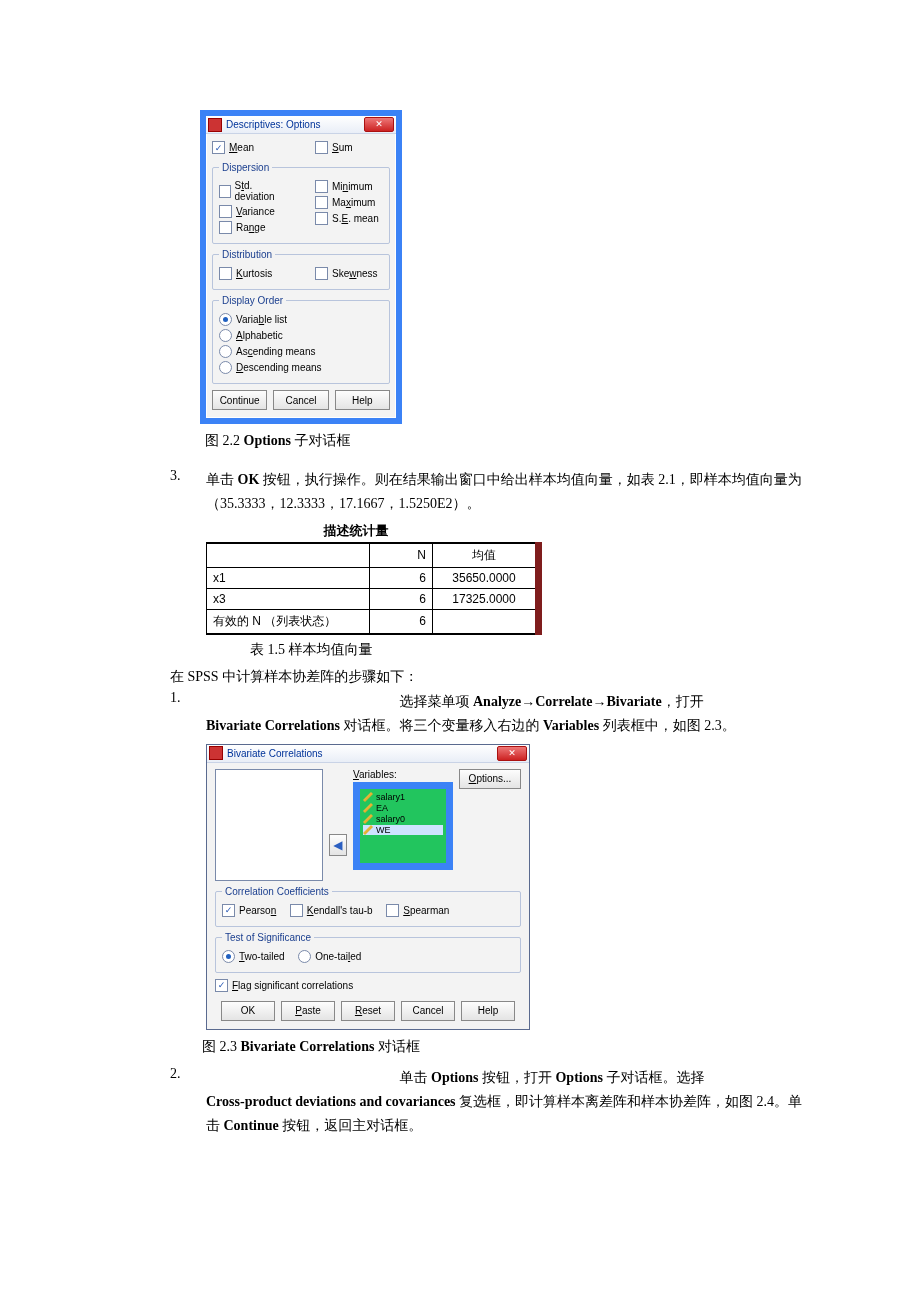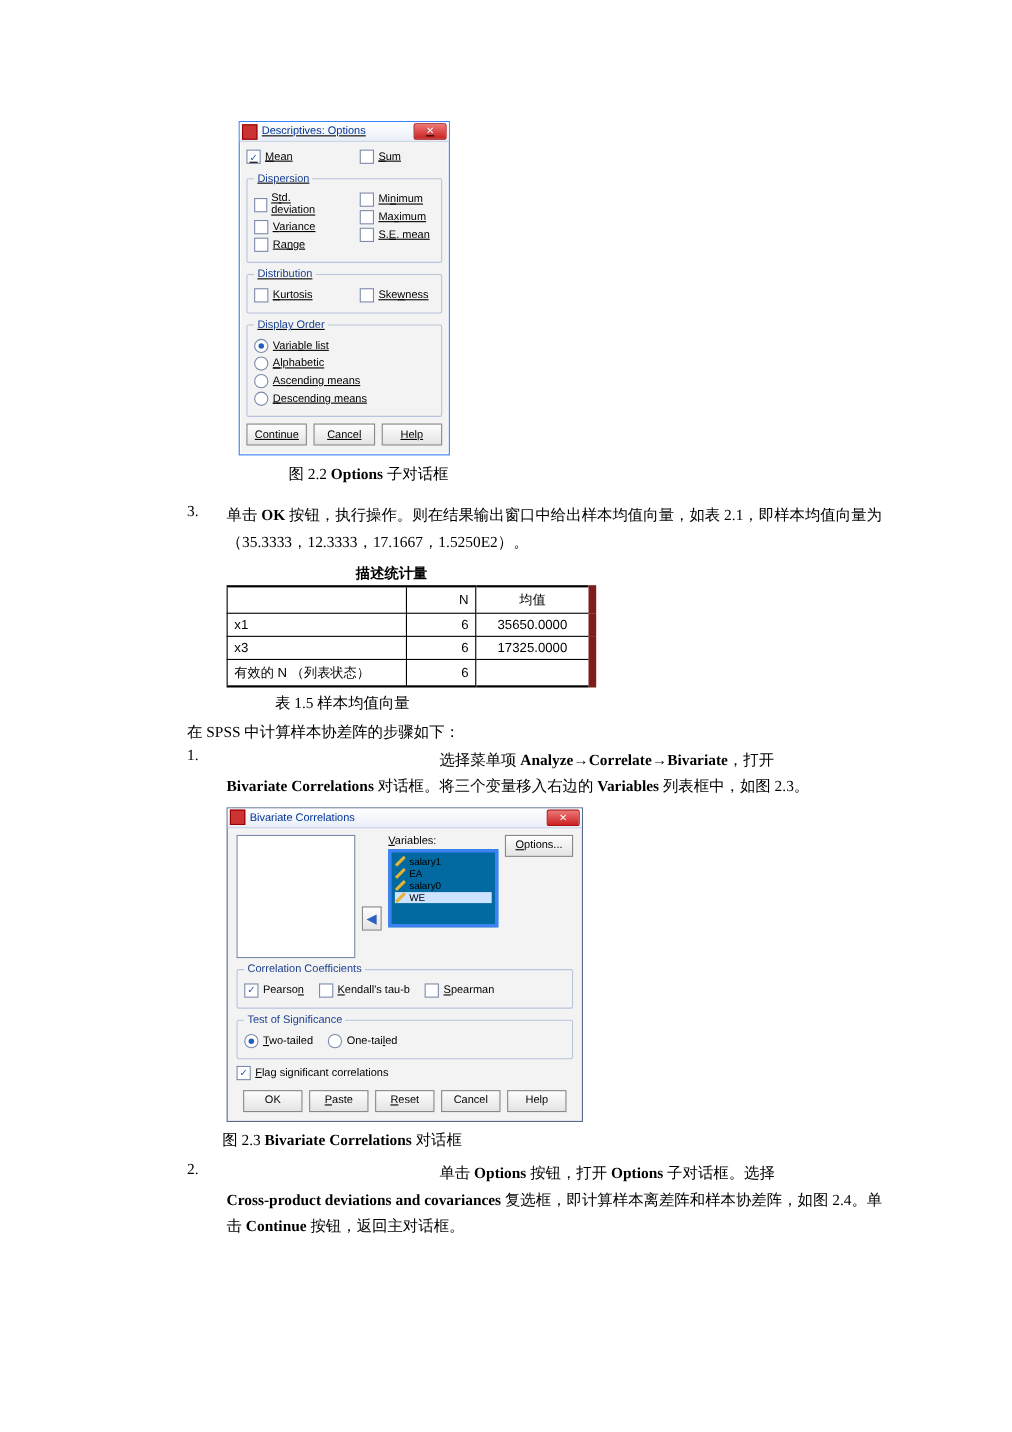--- a/index.html
+++ b/index.html
@@ -12,28 +12,27 @@
   .page {
     width: 920px;
     min-height: 1302px;
     box-sizing: border-box;
     padding: 110px 115px 80px 170px;
   }
 
   
   .dialog1 {
     width: 190px;
-    margin-left: 47px;
-    border: 1px solid #3b82f6;
+    margin-left: 30px;
+    border: 6px solid #3b82f6;
     background: #f3f3f3;
     font-family: Tahoma, Arial, sans-serif;
     font-size: 10px;
     color: #000;
     box-shadow: 0 0 0 1px #fff inset;
-    text-decoration: underline;
   }
   .titlebar1 {
     height: 17px;
     background: linear-gradient(#fff,#e9eef7);
     border-bottom: 1px solid #c9d3e6;
     display: flex;
     align-items: center;
     padding: 0 2px;
   }
   .titlebar1 .ticon {
@@ -71,21 +70,21 @@
   .cols { display:flex;gap:28px; }
   .cols > div { flex:1; }
   .dlg1-buttons { display:flex; gap:6px; justify-content:center; padding:6px 0 2px 0; }
   .btn1 {
     width:54px; height:18px;
     border:1px solid #888; background:linear-gradient(#fdfdfd,#e4e4e4);
     font-size:10px; display:flex; align-items:center; justify-content:center;
   }
 
   
-  .caption { text-align:center; margin: 8px 0 18px 0; font-size:14px; }
+  .caption { text-align:left; margin: 8px 0 18px 0; font-size:14px; }
   .bold { font-weight: bold; }
 
   .oltext { display:flex; margin: 0 0 6px 0; }
   .oltext .num { width:36px; flex:none; }
   .oltext .body { flex:1; line-height:1.7; }
 
   
   .tbltitle { text-align:center; font-weight:bold; font-size:13px; font-family: SimHei, sans-serif; margin-bottom:2px; }
   table.stat {
     border-collapse: collapse;
@@ -141,21 +140,21 @@
     display:flex; align-items:center; justify-content:center; font-size:9px;
   }
   .dlg2-body { padding: 6px 8px 8px 8px; }
   .toprow { display:flex; gap:6px; align-items:flex-start; }
   .leftbox {
     width:130px; height:110px; border:1px solid #7a8aaa; background:#fff;
   }
   .midcol { display:flex; flex-direction:column; }
   .varlbl { color:#000; margin-bottom:2px; }
   .varbox {
-    width:100px; height:71px; border:3px solid #3b82f6; background:#0369a1;
+    width:100px; height:88px; border:7px solid #3b82f6; background:#22c55e;
     padding:2px 3px; box-sizing:border-box;
   }
   .varrow { display:flex; align-items:center; gap:3px; font-size:9px; margin:1px 0; }
   .varrow.sel { background:#cde3ff; }
   .ruler { display:inline-block; width:10px; height:10px; position:relative; }
   .ruler::before {
     content:""; position:absolute; left:0; top:0; width:10px; height:10px;
     background: linear-gradient(135deg,#fc6,#c90);
     clip-path: polygon(0 80%, 80% 0, 100% 20%, 20% 100%);
   }

